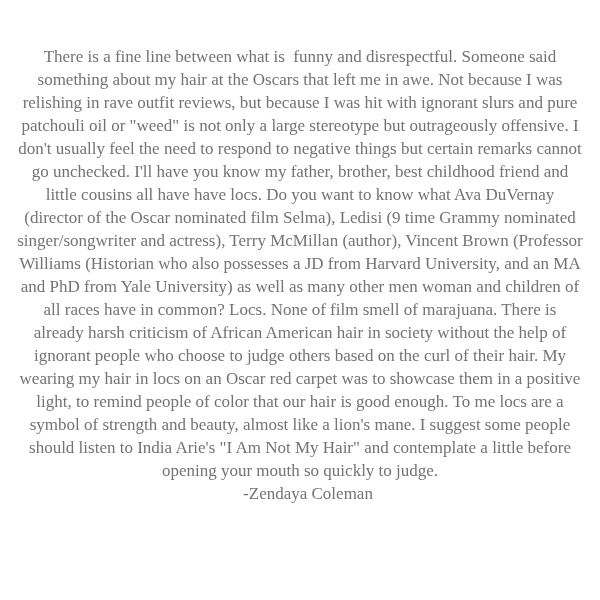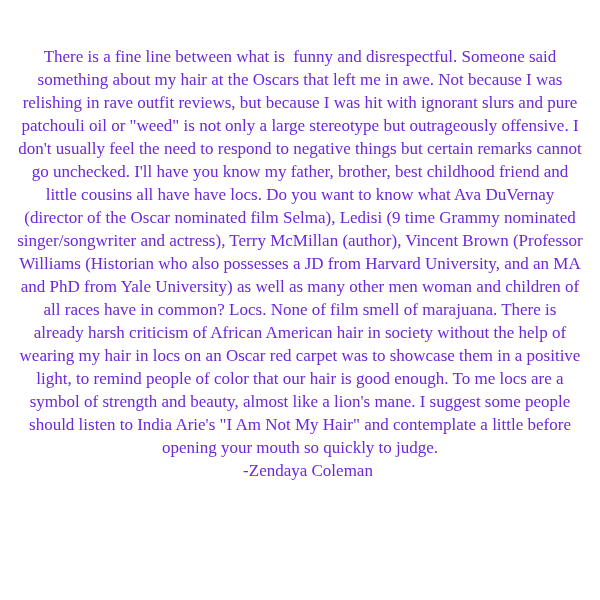--- a/index.html
+++ b/index.html
@@ -18,21 +18,21 @@
     box-sizing: border-box;
     display: block;
   }
   .text-block {
     padding-top: 45px;
     width: 600px;
     text-align: center;
     font-family: "Liberation Serif", "DejaVu Serif", serif;
     font-size: 17px;
     line-height: 23px;
-    color: #6d28d9;
+    color: #737373;
     font-weight: 400;
   }
   .statement-line {
     white-space: pre;       
     text-align: center;
   }
   .signature-line {
     white-space: pre;
     text-align: center;
     padding-left: 16px;
@@ -49,20 +49,21 @@
     <div class="statement-line">patchouli oil or "weed" is not only a large stereotype but outrageously offensive. I</div>
     <div class="statement-line">don't usually feel the need to respond to negative things but certain remarks cannot</div>
     <div class="statement-line">go unchecked. I'll have you know my father, brother, best childhood friend and</div>
     <div class="statement-line">little cousins all have have locs. Do you want to know what Ava DuVernay</div>
     <div class="statement-line">(director of the Oscar nominated film Selma), Ledisi (9 time Grammy nominated</div>
     <div class="statement-line">singer/songwriter and actress), Terry McMillan (author), Vincent Brown (Professor</div>
     <div class="statement-line">Williams (Historian who also possesses a JD from Harvard University, and an MA</div>
     <div class="statement-line">and PhD from Yale University) as well as many other men woman and children of</div>
     <div class="statement-line">all races have in common? Locs. None of film smell of marajuana. There is</div>
     <div class="statement-line">already harsh criticism of African American hair in society without the help of</div>
+    <div class="statement-line">ignorant people who choose to judge others based on the curl of their hair. My</div>
     <div class="statement-line">wearing my hair in locs on an Oscar red carpet was to showcase them in a positive</div>
     <div class="statement-line">light, to remind people of color that our hair is good enough. To me locs are a</div>
     <div class="statement-line">symbol of strength and beauty, almost like a lion's mane. I suggest some people</div>
     <div class="statement-line">should listen to India Arie's "I Am Not My Hair" and contemplate a little before</div>
     <div class="statement-line">opening your mouth so quickly to judge.</div>
     <div class="signature-line">-Zendaya Coleman</div>
   </div>
 </main>
 
 </body></html>

